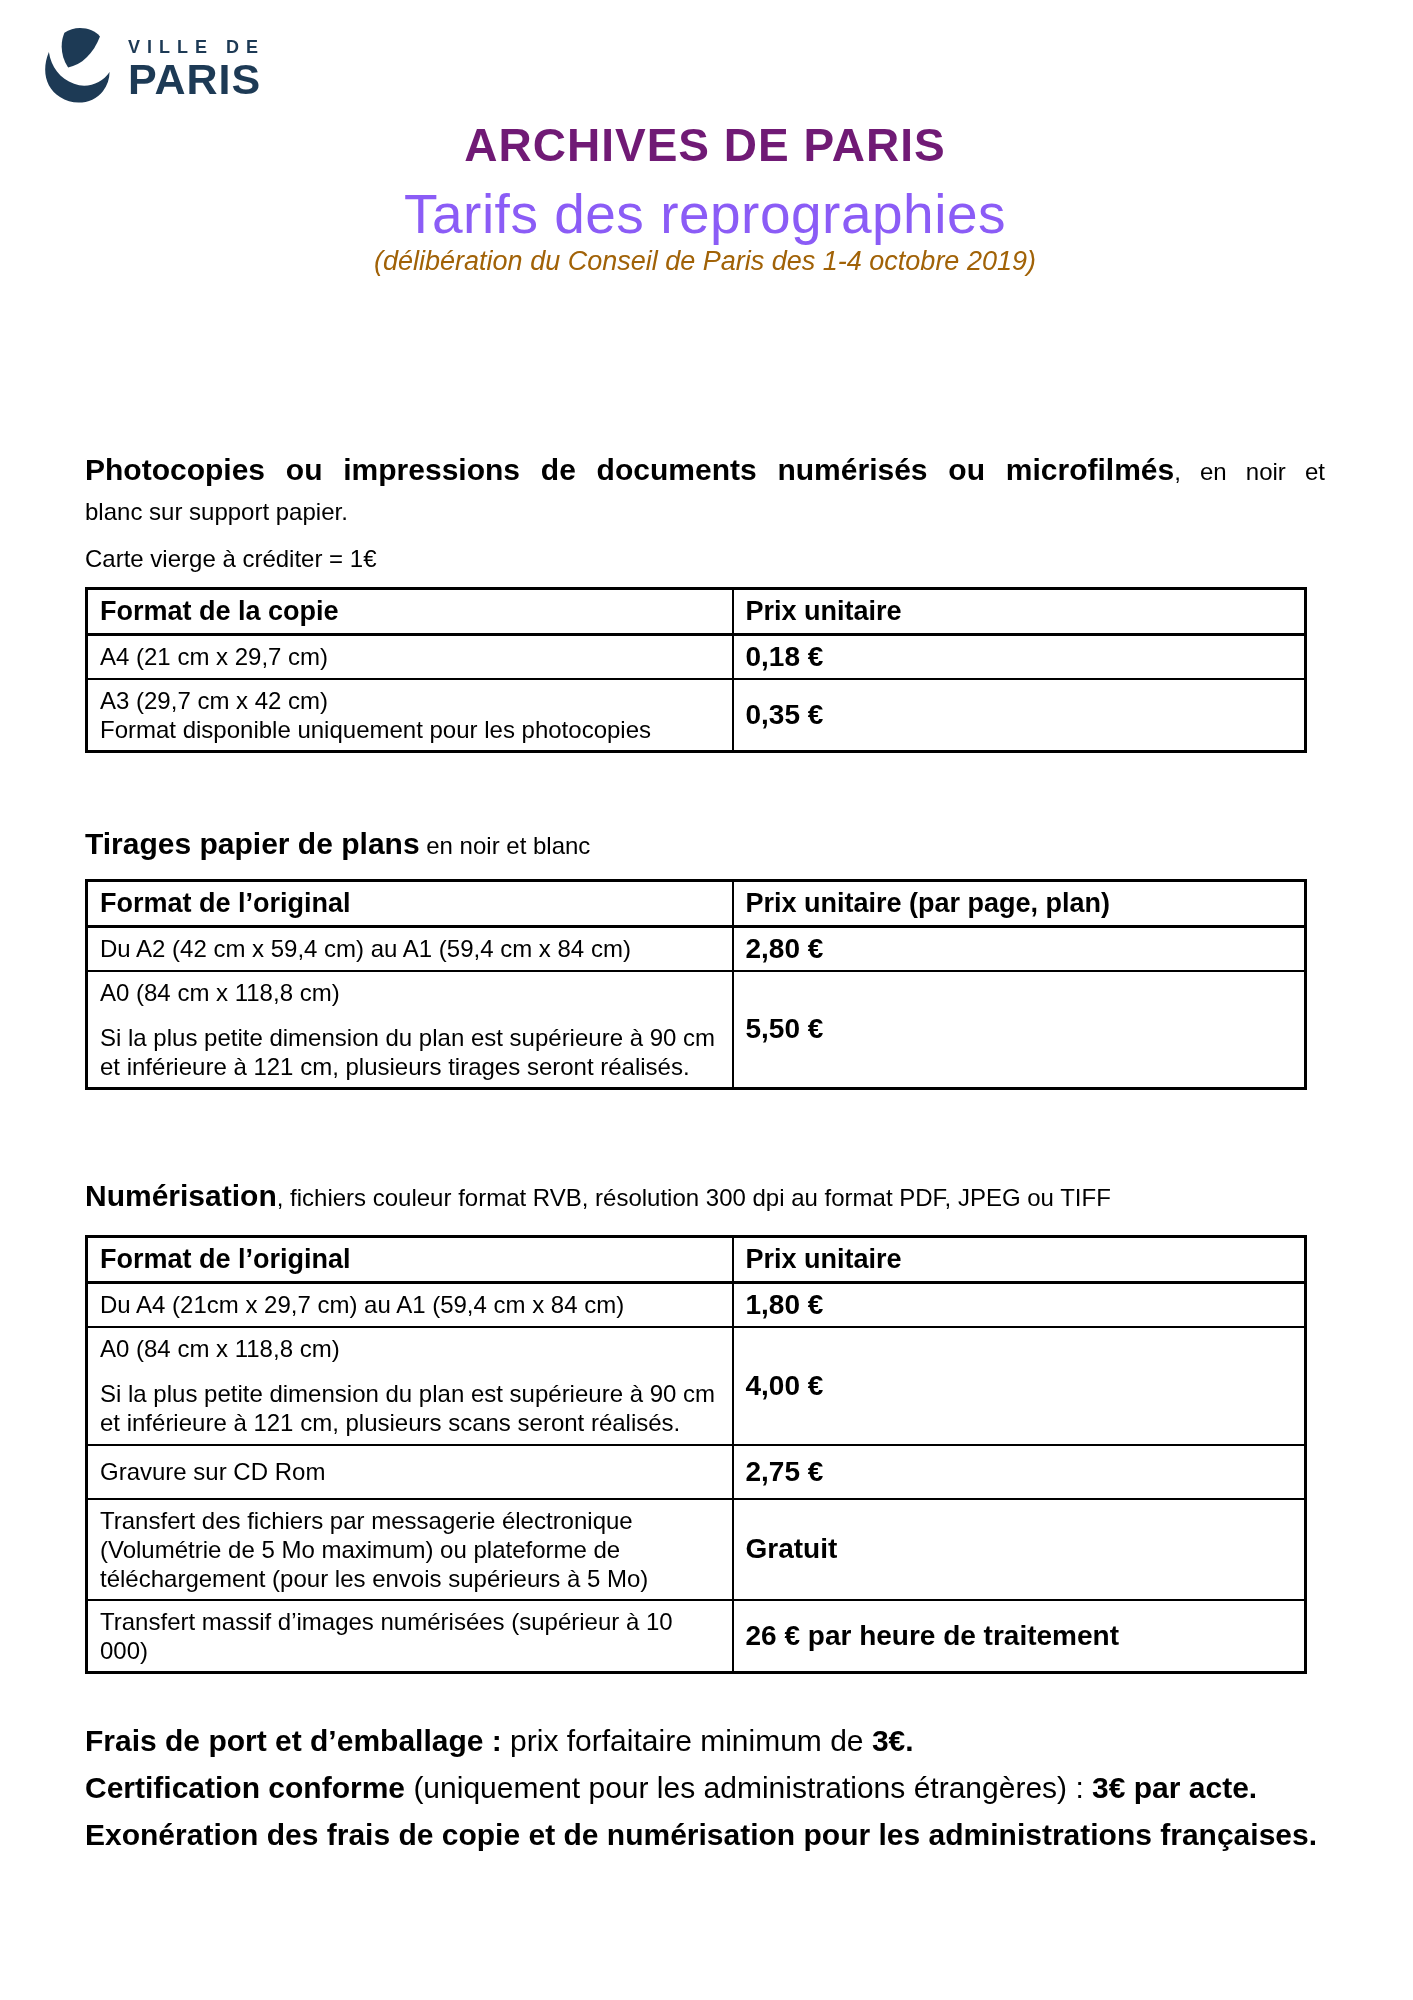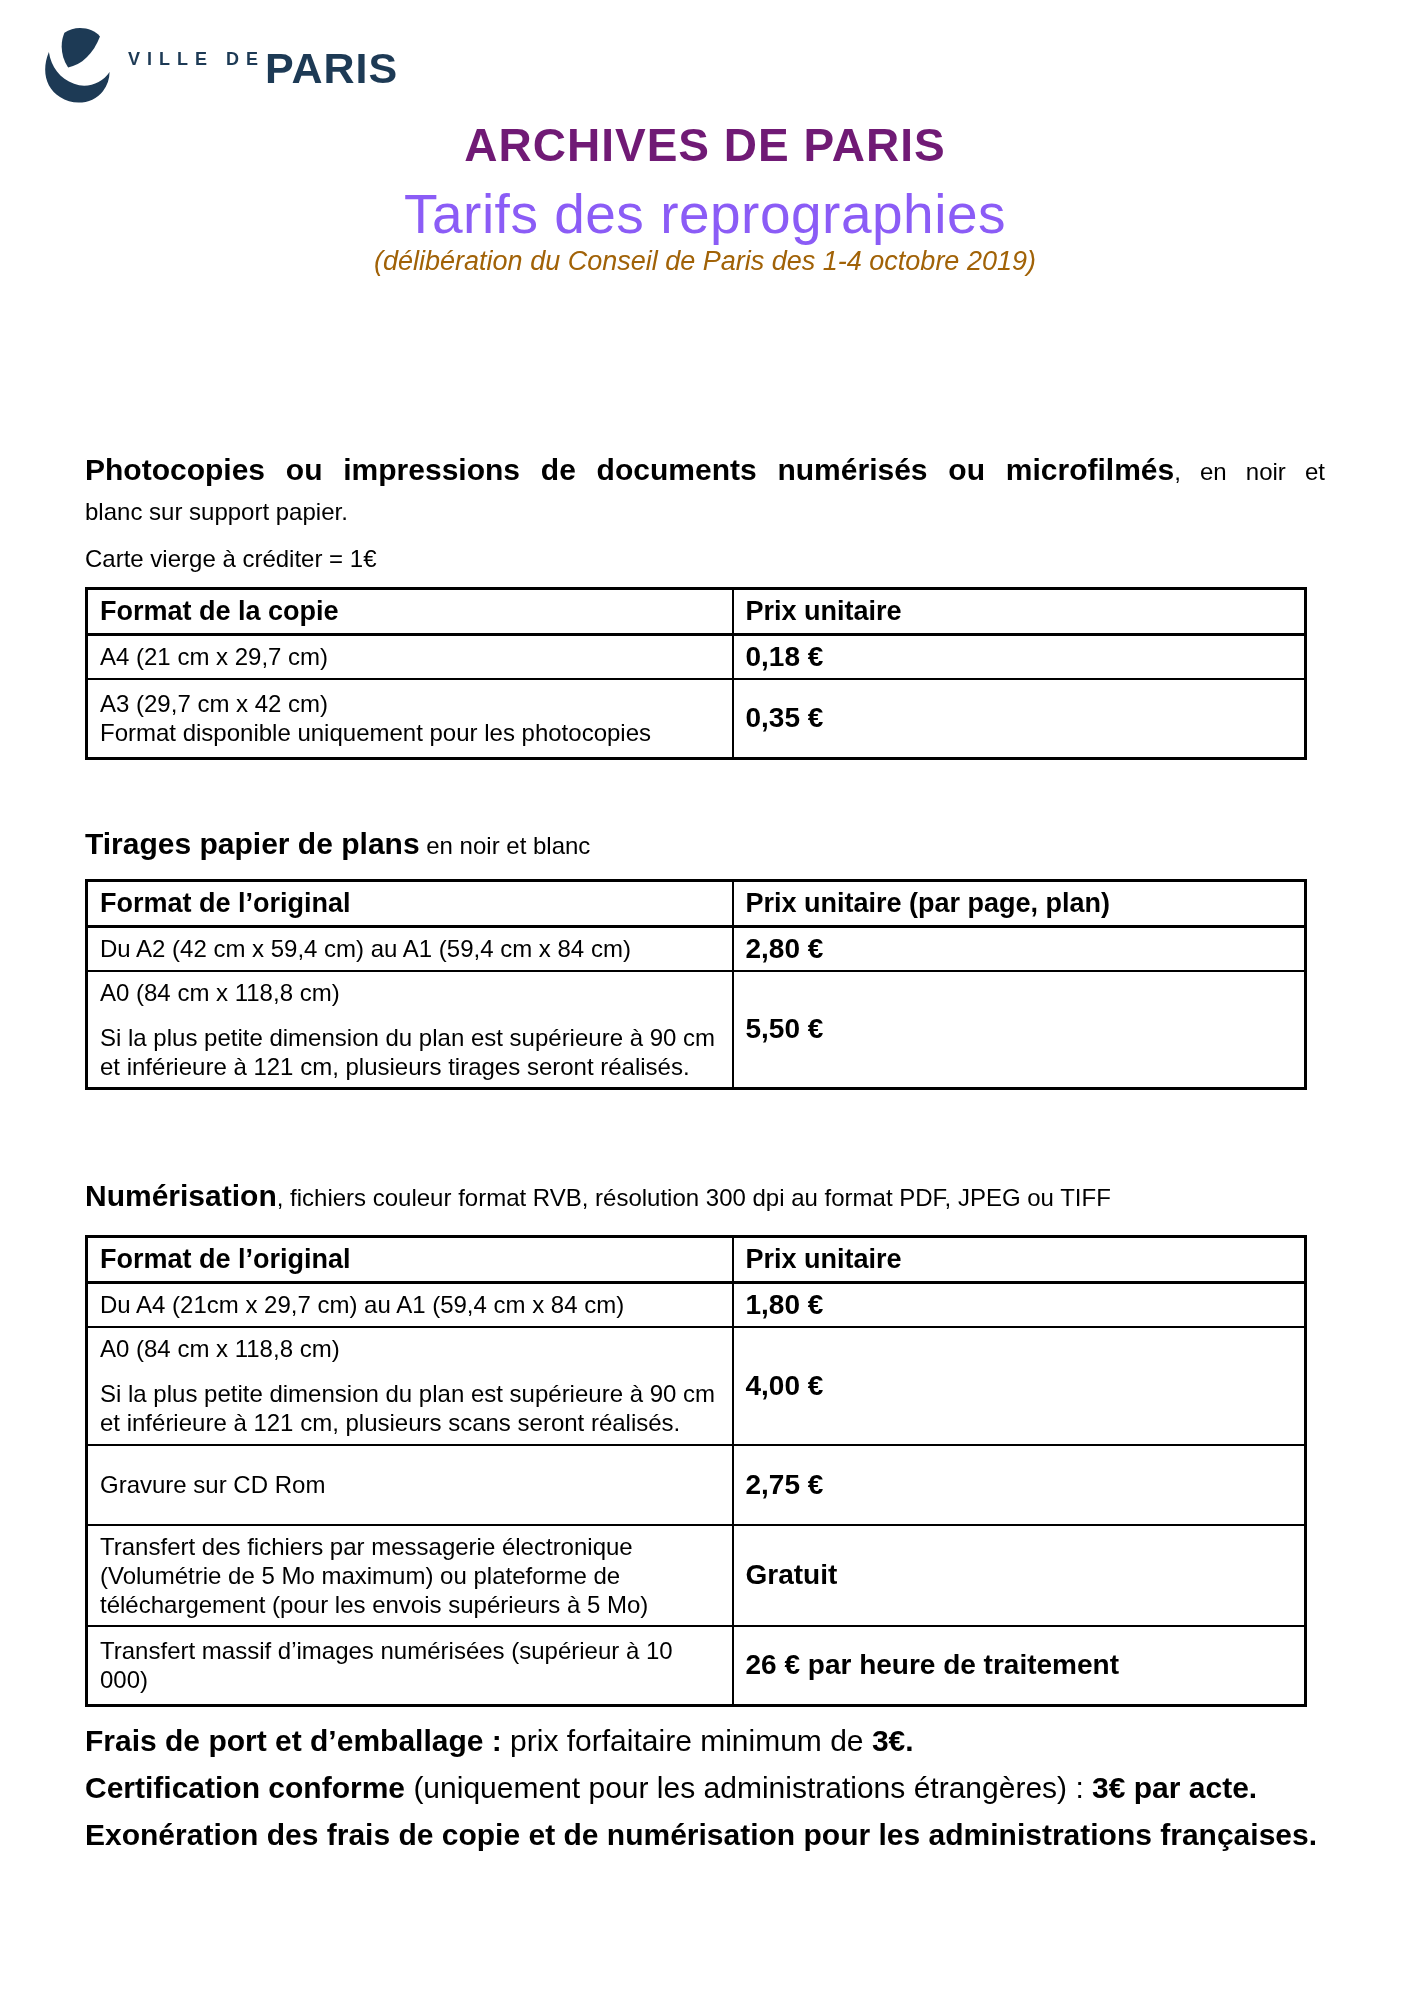--- a/index.html
+++ b/index.html
@@ -10,21 +10,21 @@
     margin:0 auto;
     background:#ffffff;
     font-family:"Liberation Sans","DejaVu Sans",sans-serif;
     color:#000;
     overflow:hidden;
   }
 
   
   .logo { position:absolute; top:26px; left:40px; display:flex; align-items:center; gap:14px; }
   .logo-mark { width:74px; height:80px; }
-  .logo-text { display:flex; flex-direction:row; justify-content:center; color:#1d3a55; }
+  .logo-text { display:flex; flex-direction:column; justify-content:center; color:#1d3a55; }
   .logo-line1 { font-size:18px; font-weight:600; letter-spacing:7px; margin-bottom:2px; }
   .logo-line2 { font-size:43px; font-weight:800; letter-spacing:1px; line-height:0.9; }
 
   
   .title-block { position:absolute; left:85px; width:1240px; text-align:center; }
   .page-title    { top:118px; font-size:46px; font-weight:800; letter-spacing:1px; color:#701a75; }
   .page-subtitle { top:182px; font-size:55px; font-weight:500; letter-spacing:0.5px; color:#8b5cf6; }
   .subtitle-note { top:246px; font-size:27px; font-weight:500; font-style:italic; color:#a16207; }
 
   
@@ -46,21 +46,21 @@
   table.pricing { border:3px solid #000; }
   table.pricing th, table.pricing td { border:2px solid #000; vertical-align:middle; text-align:left; }
   table.pricing th { border-bottom:3px solid #000; font-size:27px; font-weight:700; padding:6px 12px; }
   td.cell-label { font-size:24px; line-height:29px; padding:6px 12px; }
   td.cell-price { font-size:28px; font-weight:700; padding:4px 12px; }
   .cell-para + .cell-para.gap { margin-top:16px; }
 
   
   tr.h-head  { height:44px; }
   tr.h-sm    { height:44px; }
-  tr.h-md    { height:80px; }
+  tr.h-md    { height:54px; }
   tr.h-lg    { height:100px;margin-top:32px; }
   tr.h-xl    { height:118px; }
 
   
   .footer-notes { position:absolute; top:1722px; left:85px; width:1240px; }
   .footer-notes p { margin:0; font-size:30px; line-height:38px; text-align:justify; }
   .footer-notes p + p { margin-top:9px; }
   .fb { font-weight:700; }
   .fr { font-weight:400; }
 </style>

